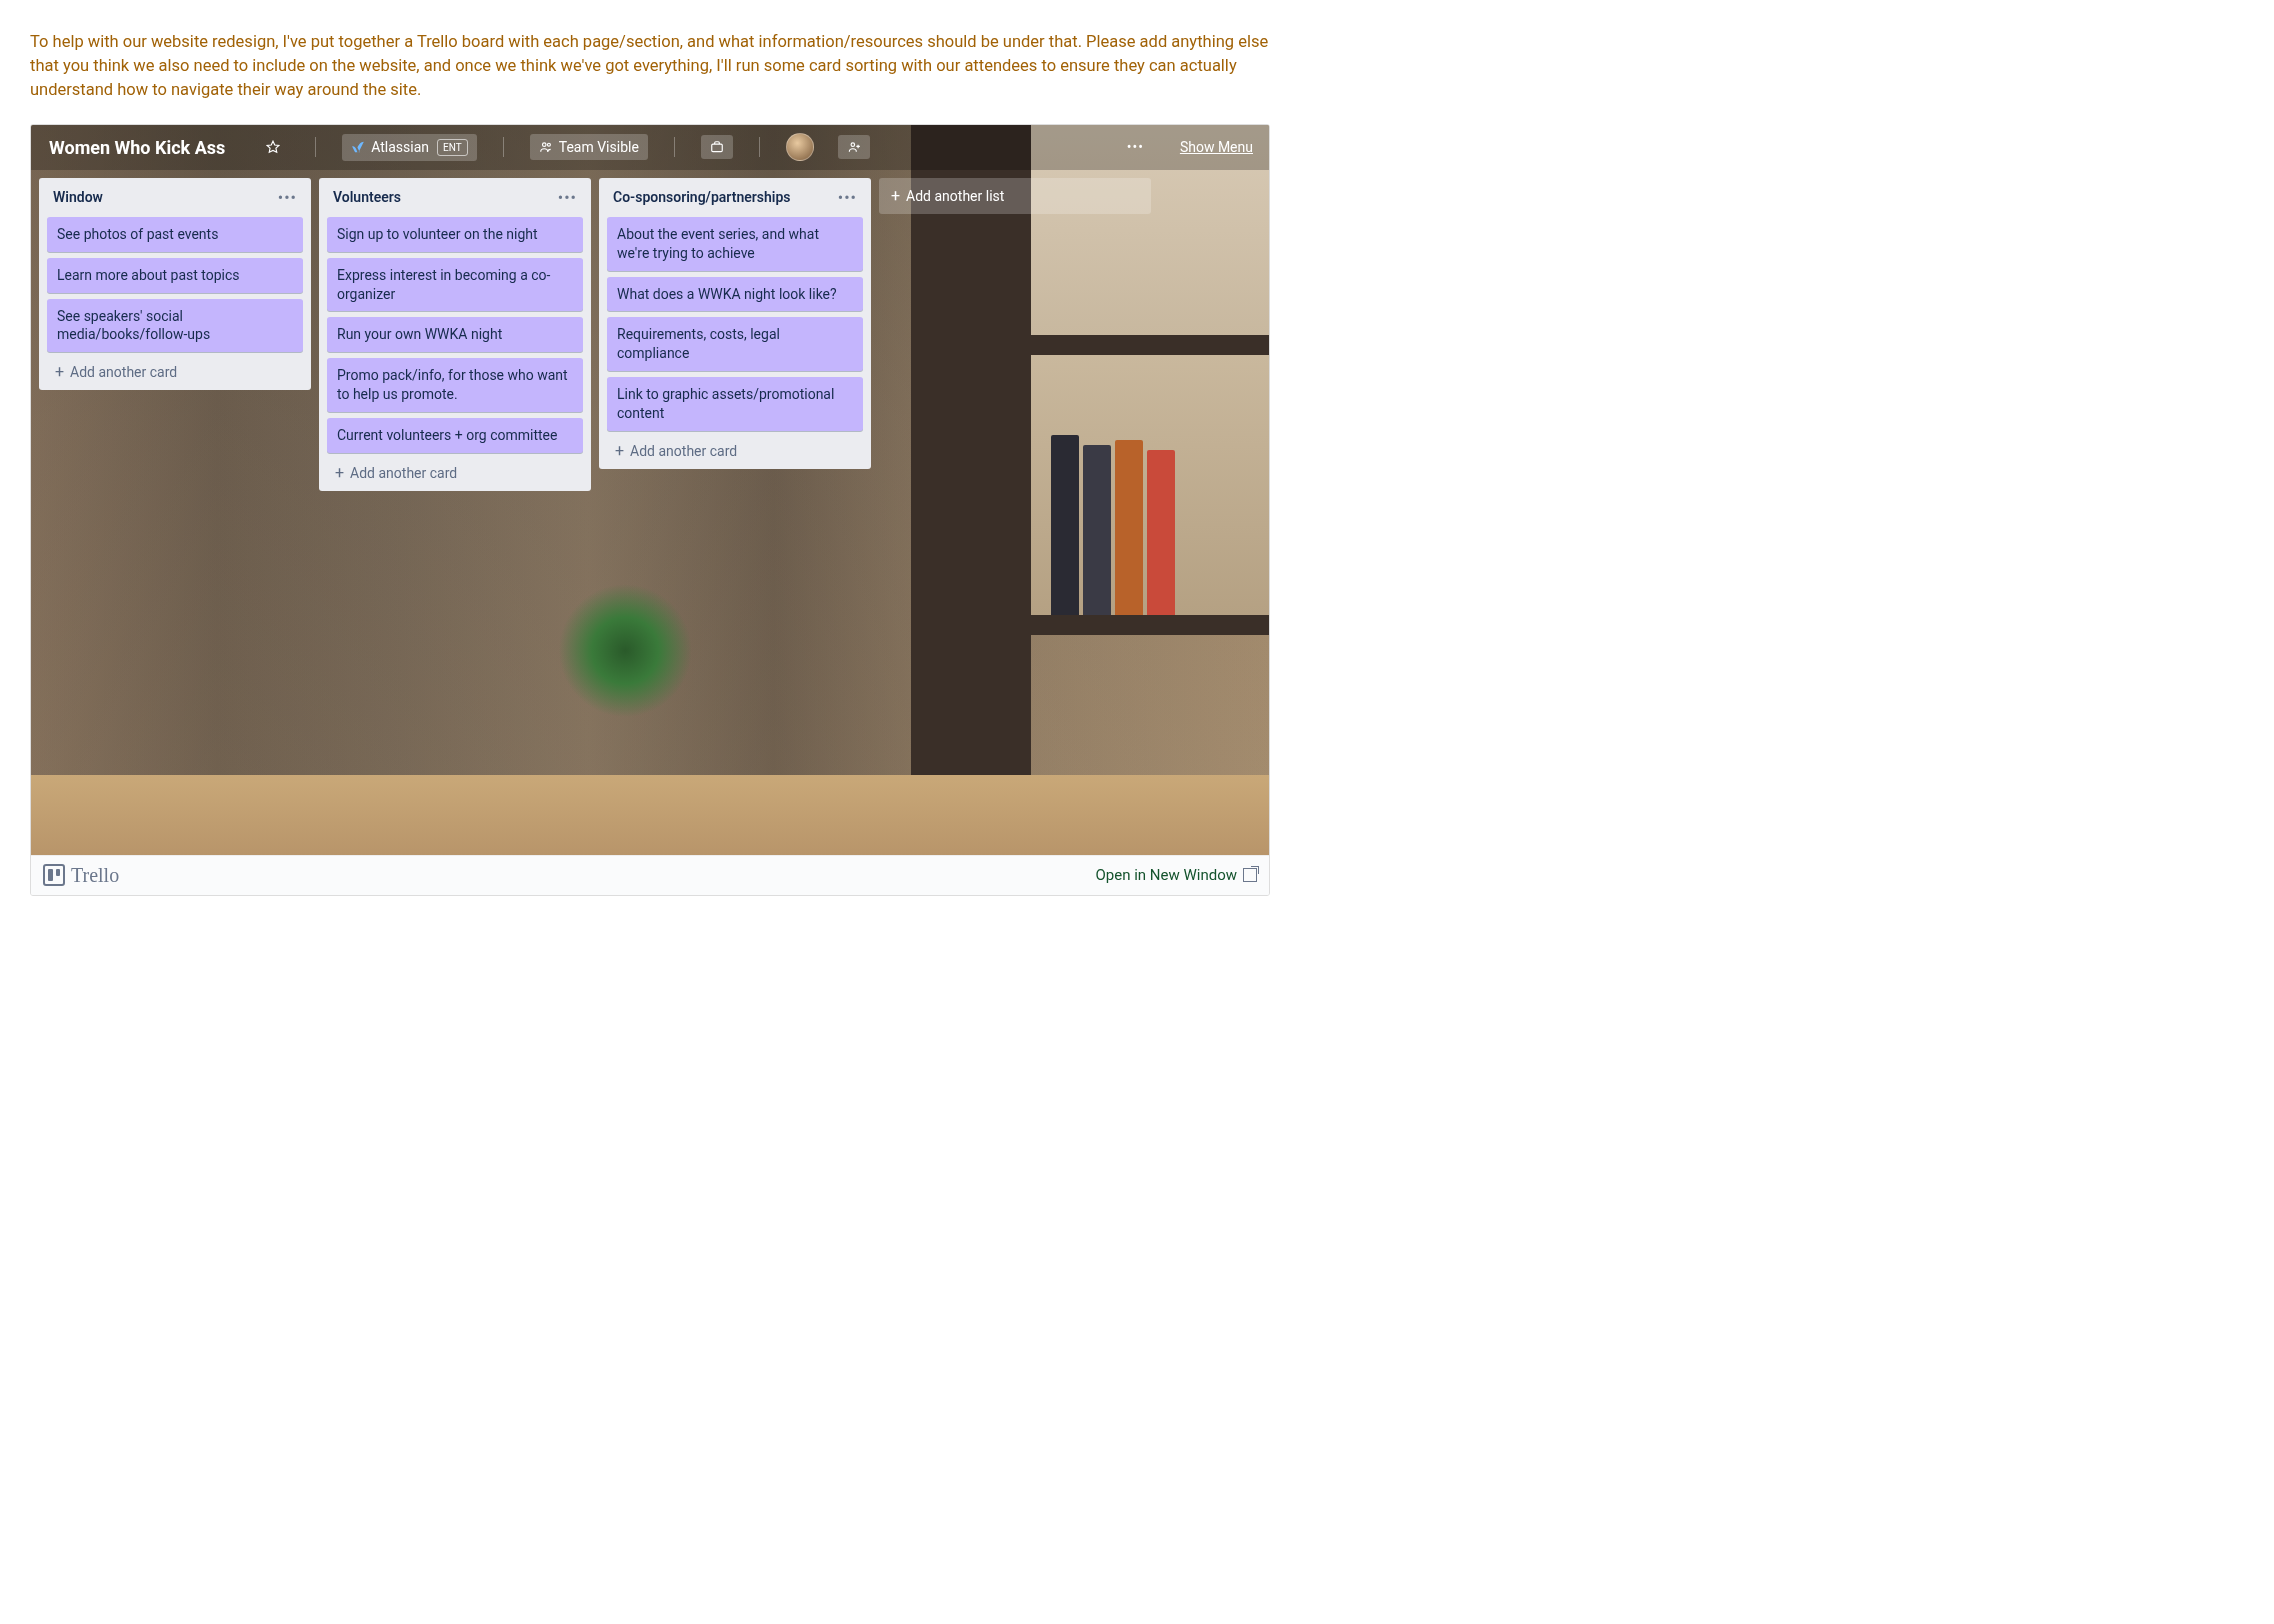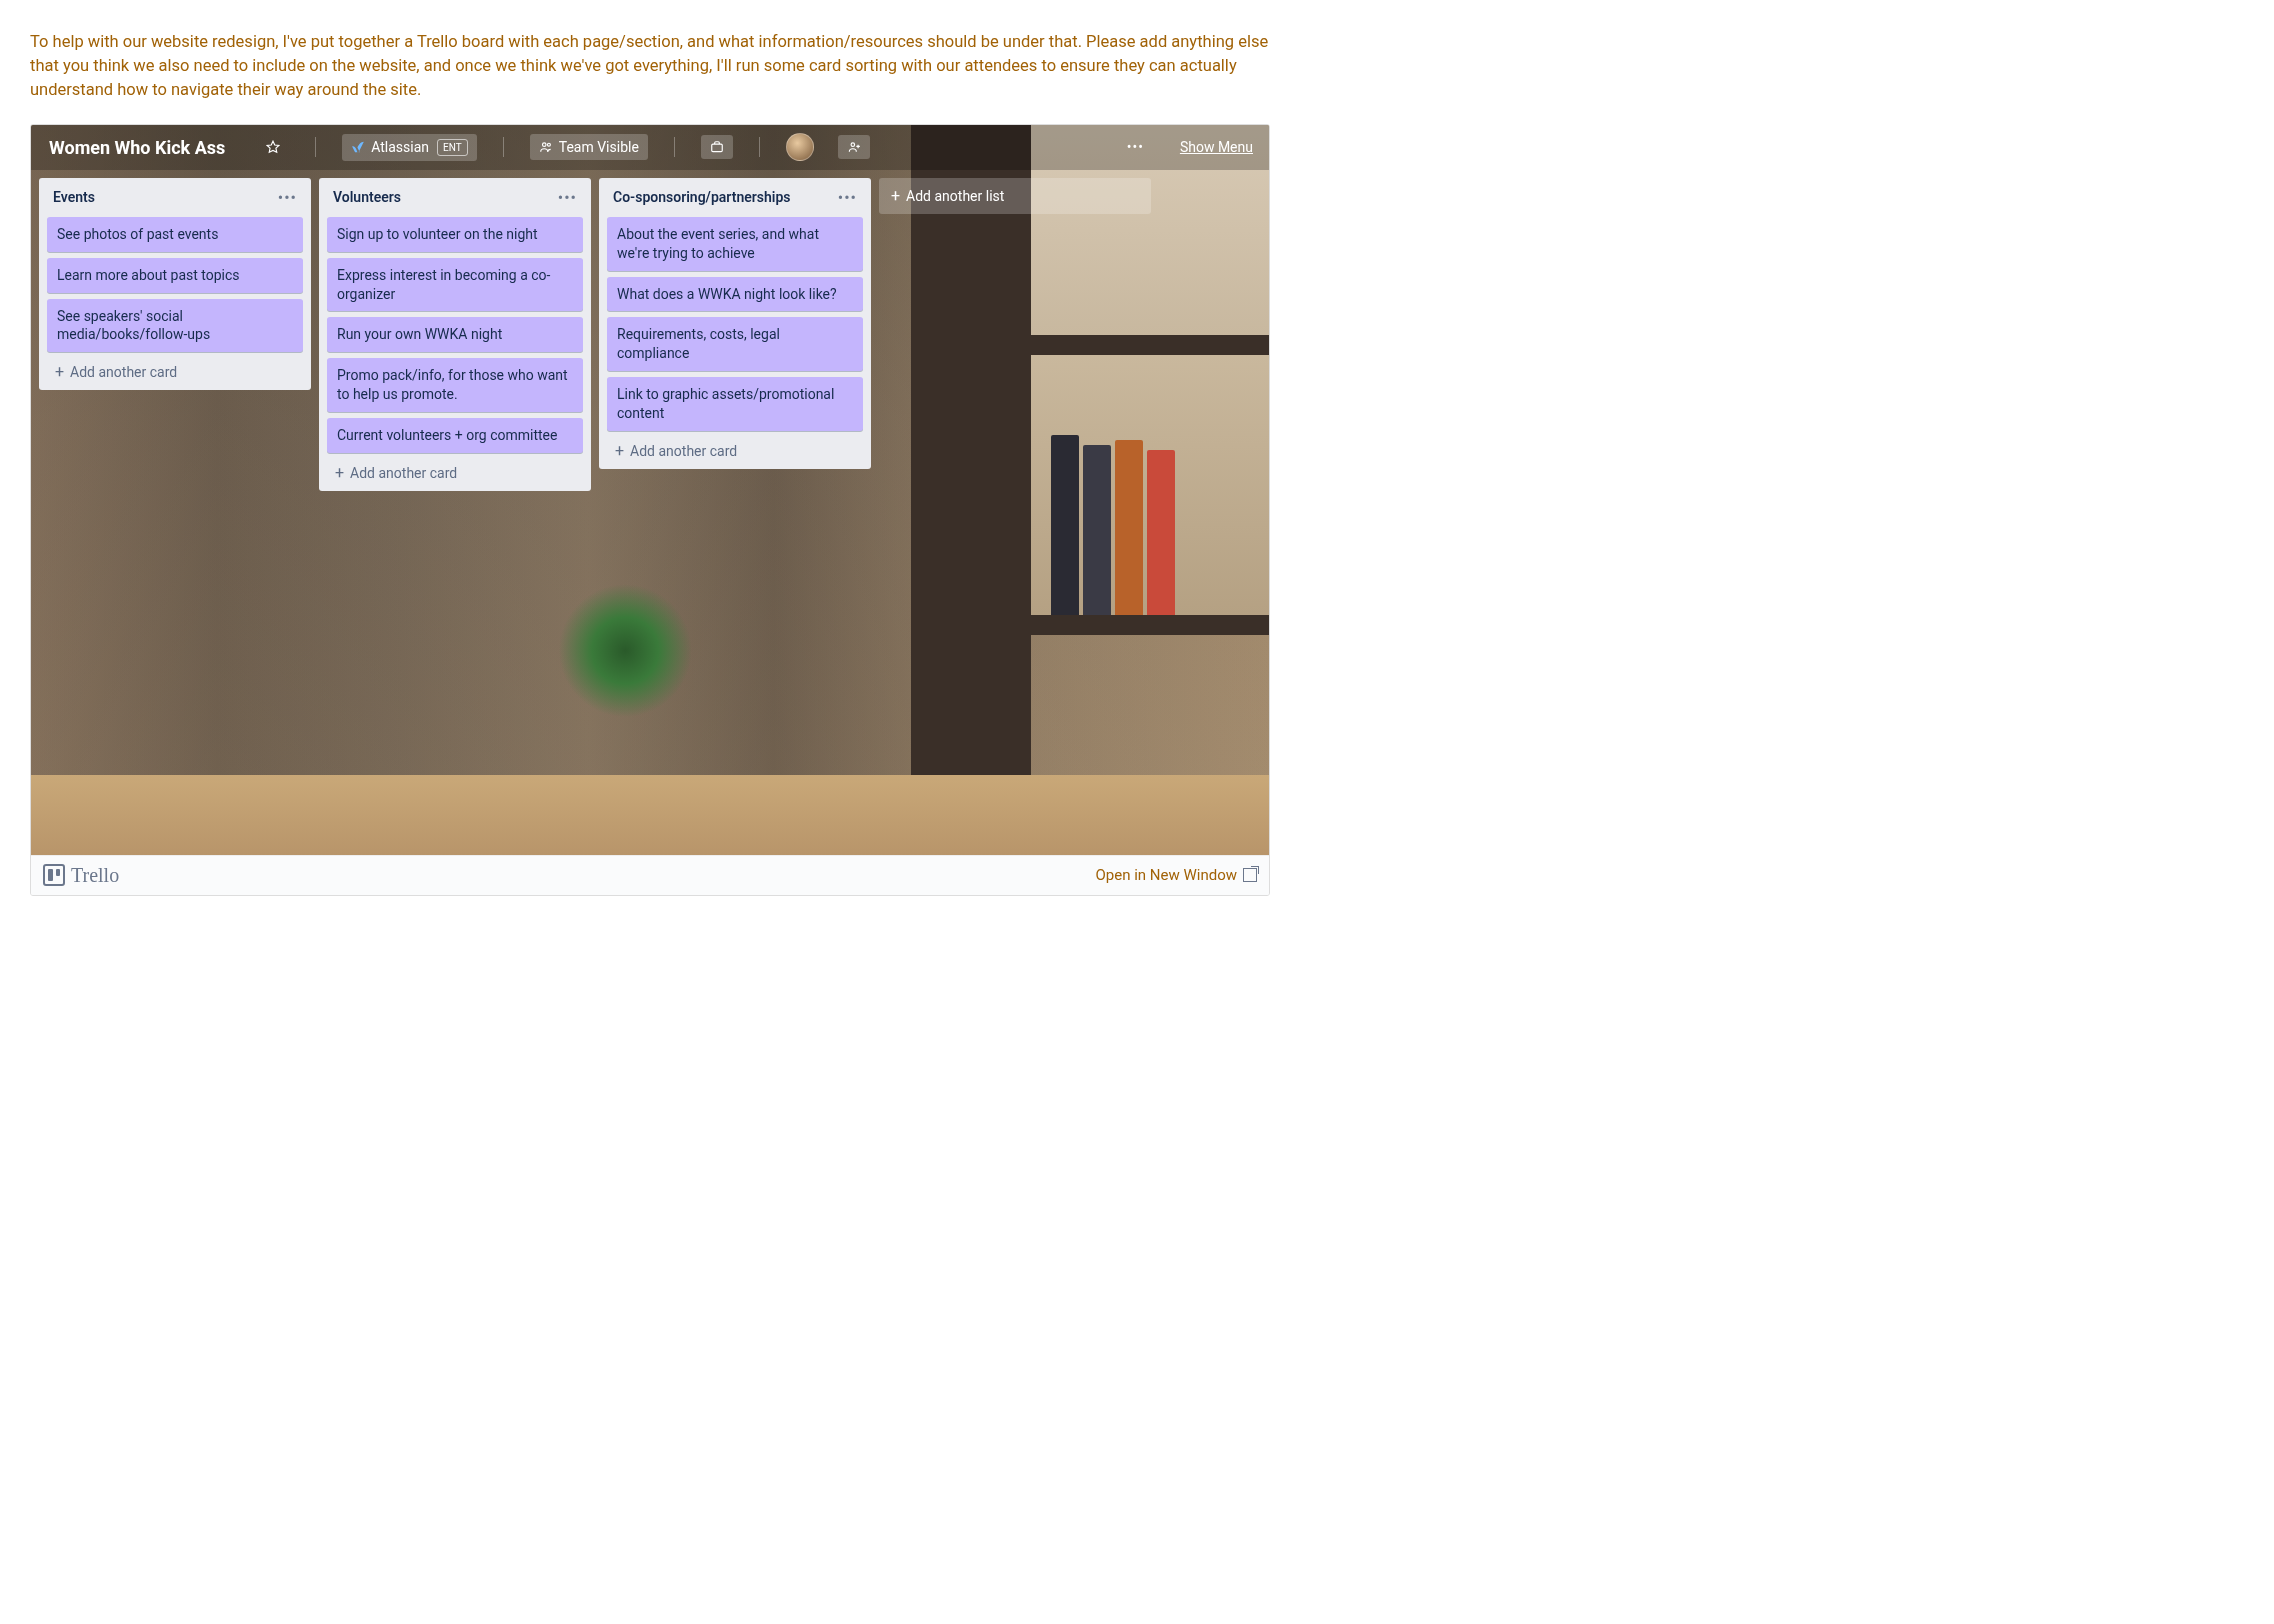--- a/index.html
+++ b/index.html
@@ -157,21 +157,21 @@
   color:#6b778c;
   font-family: "Brush Script MT","Segoe Script",cursive;
   font-size: 20px;
 }
 .trello-mark {
   width:22px; height:22px; border:2px solid #6b778c; border-radius:3px;
   display:flex; gap:3px; padding:3px;
 }
 .trello-mark span{ background:#6b778c; width:6px; border-radius:1px;}
 .trello-mark span:first-child{height:12px;} .trello-mark span:last-child{height:7px;}
-.open-new { color:#a16207; font-size:15px; display:flex; gap:6px; align-items:center; cursor:pointer;}
+.open-new { color:#14532d; font-size:15px; display:flex; gap:6px; align-items:center; cursor:pointer;}
 .ext-icon{ width:14px;height:14px;border:1.5px solid #6b778c; position:relative;}
 .ext-icon::after{content:"";position:absolute;top:-3px;right:-3px;width:7px;height:7px;border-top:1.5px solid #6b778c;border-right:1.5px solid #6b778c;}
 
 svg { display:block; }
 </style>
 </head>
 <body>
 
 <p class="intro-text">To help with our website redesign, I've put together a Trello board with each page/section, and what information/resources should be under that. Please add anything else that you think we also need to include on the website, and once we think we've got everything, I'll run some card sorting with our attendees to ensure they can actually understand how to navigate their way around the site.</p>
 
@@ -234,21 +234,21 @@
       </span>
       <span class="spacer"></span>
       <span class="ellipsis-h">•••</span>
       <span class="show-menu">Show Menu</span>
     </div>
 
     <div class="lists-row">
 
       <div class="list">
         <div class="list-header">
-          <span class="list-title">Events</span>
+          <span class="list-title">Window</span>
           <span class="list-menu">•••</span>
         </div>
         <div class="card">See photos of past events</div>
         <div class="card">Learn more about past topics</div>
         <div class="card">See speakers' social media/books/follow-ups</div>
         <div class="add-card">
           <span class="plus">+</span>
           <span>Add another card</span>
         </div>
       </div>

